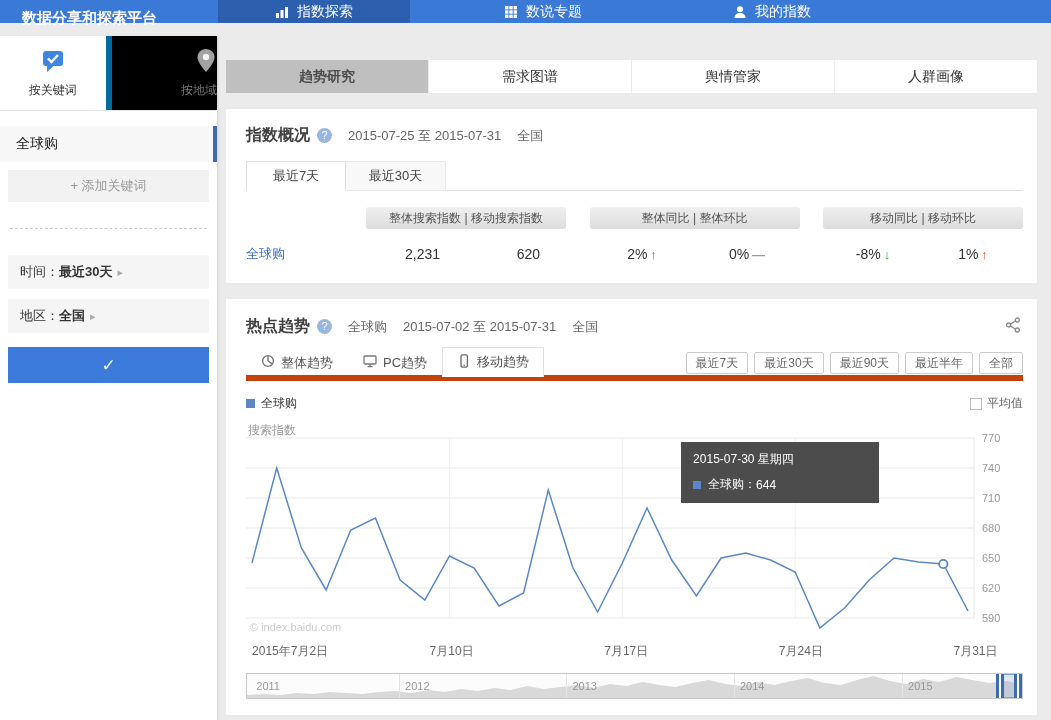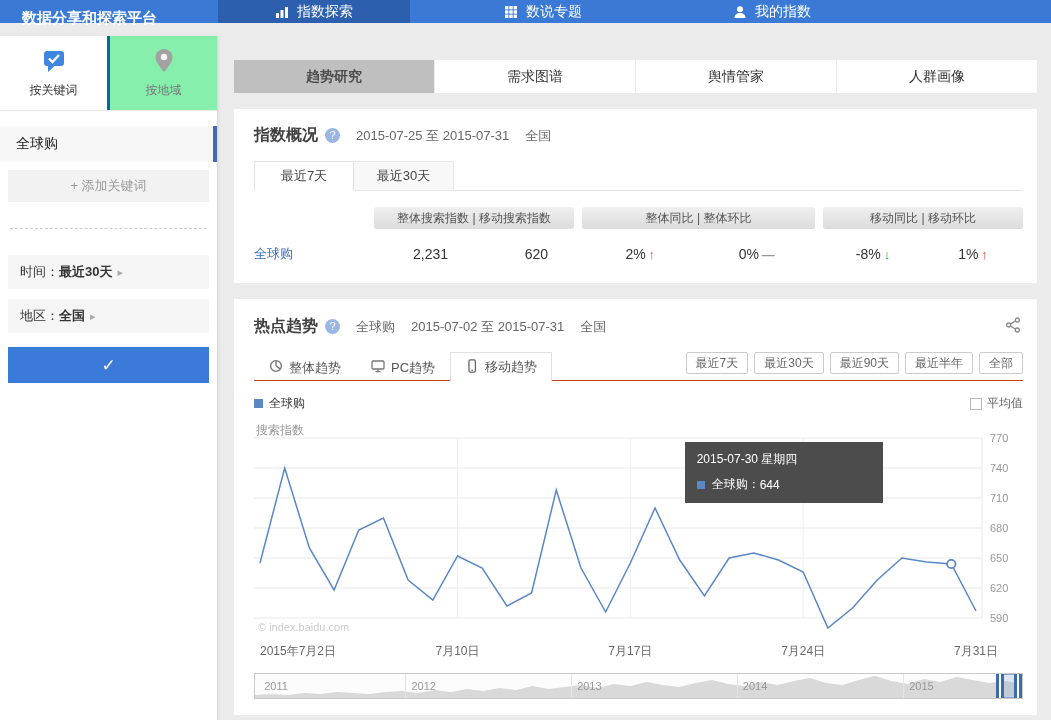--- a/index.html
+++ b/index.html
@@ -11,32 +11,32 @@
   .brand { width:218px; color:#fff; font-size:15px; font-weight:bold; line-height:36px; padding-left:22px; }
   .nav { display:flex;gap:37px; }
   .nav-item { width:192px; display:flex; align-items:center; justify-content:center; gap:8px; color:#fff; font-size:14px; cursor:pointer; }
   .nav-item.active { background:#2c5fae; }
   .nav-item svg { display:block; }
 
   
   .sidebar { position:absolute; top:36px; left:0; width:218px; bottom:0; background:#fff; border-right:1px solid #d9d9d9; box-shadow:1px 0 3px rgba(0,0,0,.05); z-index:10; }
   .modes { display:flex; border-bottom:1px solid #e8e8e8; }
   .mode { flex:1; height:74px; display:flex; flex-direction:column; align-items:center; justify-content:center; gap:5px; font-size:12px; color:#333; cursor:pointer; }
-  .mode.inactive { background:#86efac; color:#777; border-left:3px solid #0369a1; }
+  .mode.inactive { background:#000000; color:#777; border-left:6px solid #0369a1;align-items:flex-end; }
   .keyword-row { margin-top:15px; height:36px; background:#f7f7f7; display:flex; align-items:center; padding-left:16px; font-size:14px; color:#222; position:relative; cursor:pointer; }
   .keyword-row:after { content:""; position:absolute; right:0; top:0; width:4px; height:100%; background:#4467ad; }
   .add-keyword { margin:8px 8px 0; height:32px; background:#f2f2f2; color:#999; font-size:13px; display:flex; align-items:center; justify-content:center; cursor:pointer; }
   .dashed { margin:26px 10px; border-top:1px dashed #ccc; }
   .filter-row { margin:0 8px 10px; height:34px; background:#f5f5f5; display:flex; align-items:center; padding:0 12px; font-size:13px; color:#333; cursor:pointer; }
   .filter-row .val { font-weight:bold; }
   .filter-row .chev { color:#aaa; margin-left:5px; font-size:11px; }
   .confirm-btn { margin:14px 8px 0; height:36px; background:#3b7ad9; color:#fff; font-size:17px; display:flex; align-items:center; justify-content:center; cursor:pointer; }
 
   
-  .main { position:absolute; top:36px; left:218px; right:0; bottom:0; padding:24px 14px 0 16px; overflow:hidden; }
+  .main { position:absolute; top:36px; left:218px; right:0; bottom:0; padding:24px 14px 0 8px; overflow:hidden; }
   .main-tabs { display:flex; background:#fff; height:33px; }
   .main-tab { flex:1; display:flex; align-items:center; justify-content:center; font-size:14px; color:#333; cursor:pointer; border-right:1px solid #ececec; }
   .main-tab:last-child { border-right:none; }
   .main-tab.active { background:#bfbfbf; color:#4d4d4d; font-weight:bold; }
 
   .panel { background:#fff; margin-top:16px; padding:16px 14px 16px 20px; }
   .panel-head { display:flex; align-items:center; }
   .panel-title { font-size:16px; font-weight:bold; color:#404040; }
   .help { width:15px; height:15px; border-radius:50%; background:#9ab7e3; color:#fff; font-size:11px; line-height:15px; text-align:center; margin-left:7px; cursor:pointer; }
   .head-meta { color:#666; font-size:13px; margin-left:16px; }
@@ -45,31 +45,31 @@
   
   .ov-tabs { margin-top:14px; border-bottom:1px solid #e0e0e0; display:flex; }
   .ov-tab { width:100px; height:30px; line-height:28px; text-align:center; font-size:13px; color:#444; cursor:pointer; position:relative; top:1px; }
   .ov-tab.active { background:#fff; border:1px solid #e0e0e0; border-bottom:1px solid #fff; }
   .ov-tab.inactive { background:#f8f8f8; border:1px solid #e8e8e8; border-left:none; }
 
   .cols-row { display:flex; align-items:center; margin-top:16px; }
   .col-kw { width:120px; }
   .groups { flex:1; display:flex; justify-content:space-between; }
   .grp { display:flex; }
-  .grp.g1 { width:200px; } .grp.g2 { width:233px; } .grp.g3 { width:200px; }
+  .grp.g1 { width:200px; } .grp.g2 { width:210px; } .grp.g3 { width:200px; }
   .pill { width:100%; height:22px; line-height:22px; text-align:center; background:linear-gradient(#efefef,#dcdcdc); border-radius:3px; color:#555; font-size:12px; }
   .vals-row { display:flex; align-items:center; margin-top:4px; padding:12px 0 4px; }
   .kw-link { color:#3a6bc7; font-size:13px; cursor:pointer; }
   .cell { flex:1; text-align:center; font-size:14px; color:#333; }
   .cell.num { text-align:right; padding-right:26px; }
   .arrow { font-weight:bold; margin-left:3px; font-size:13px; }
   .arrow.up { color:#e2483a; } .arrow.down { color:#2ba53a; } .arrow.flat { color:#999; }
 
   
-  .trend-tabs { margin-top:12px; border-bottom:1px solid #c2410c; display:flex; align-items:flex-end; position:relative; height:31px; }
+  .trend-tabs { margin-top:12px; border-bottom:6px solid #c2410c; display:flex; align-items:flex-end; position:relative; height:31px; }
   .trend-tab { padding:0 14px; height:30px; display:flex; align-items:center; gap:6px; font-size:13px; color:#555; cursor:pointer; border:1px solid transparent; border-bottom:none; margin-bottom:-1px; position:relative; top:1px; }
   .trend-tab.active { background:#fff; border-color:#e0e0e0; border-bottom:1px solid #fff; }
   .range-btns { position:absolute; right:0; top:2px; display:flex; gap:6px; }
   .range-btn { border:1px solid #ccc; background:#fff; height:22px; line-height:20px; padding:0 9px; font-size:12px; color:#666; cursor:pointer; border-radius:2px; }
 
   .legend-row { margin-top:14px; display:flex; align-items:center; }
   .swatch { width:9px; height:9px; background:#5b87c5; margin-right:6px; display:inline-block; }
   .legend-label { font-size:12px; color:#333; }
   .avg { margin-left:auto; display:flex; align-items:center; gap:5px; color:#666; font-size:12px; }
   .avg-box { width:12px; height:12px; border:1px solid #bbb; background:#fff; cursor:pointer; }

